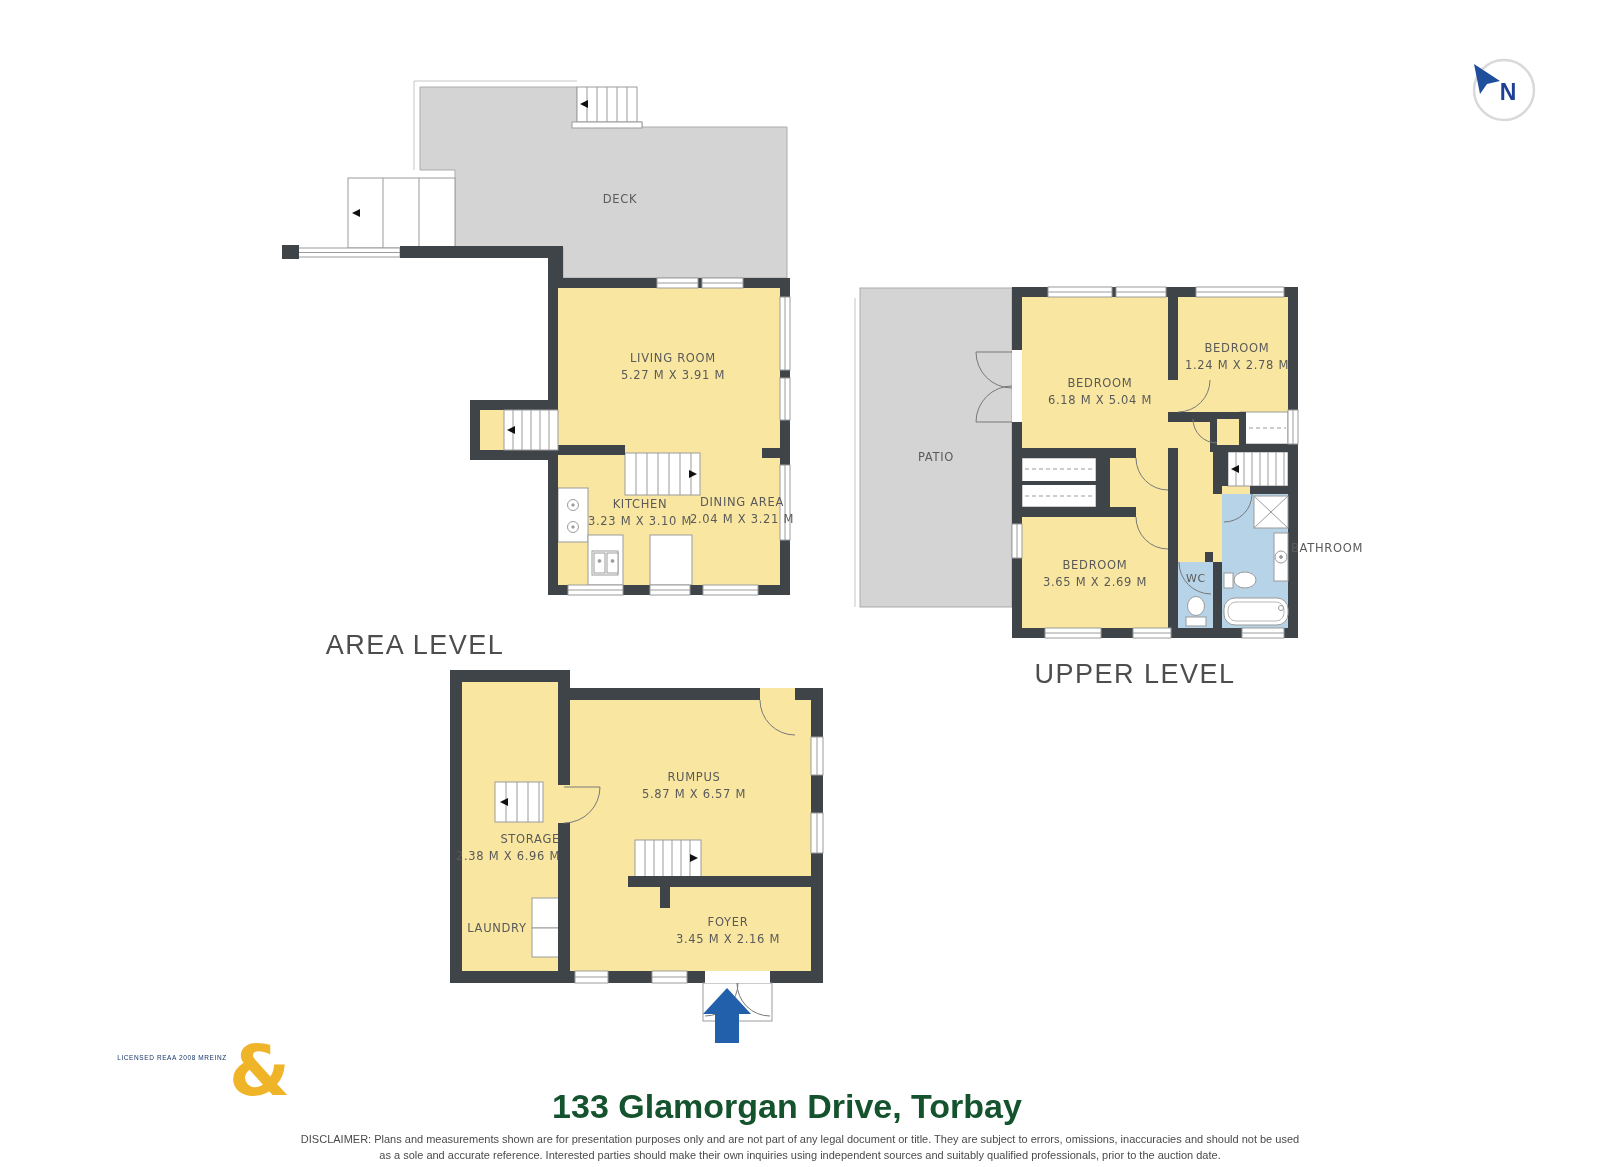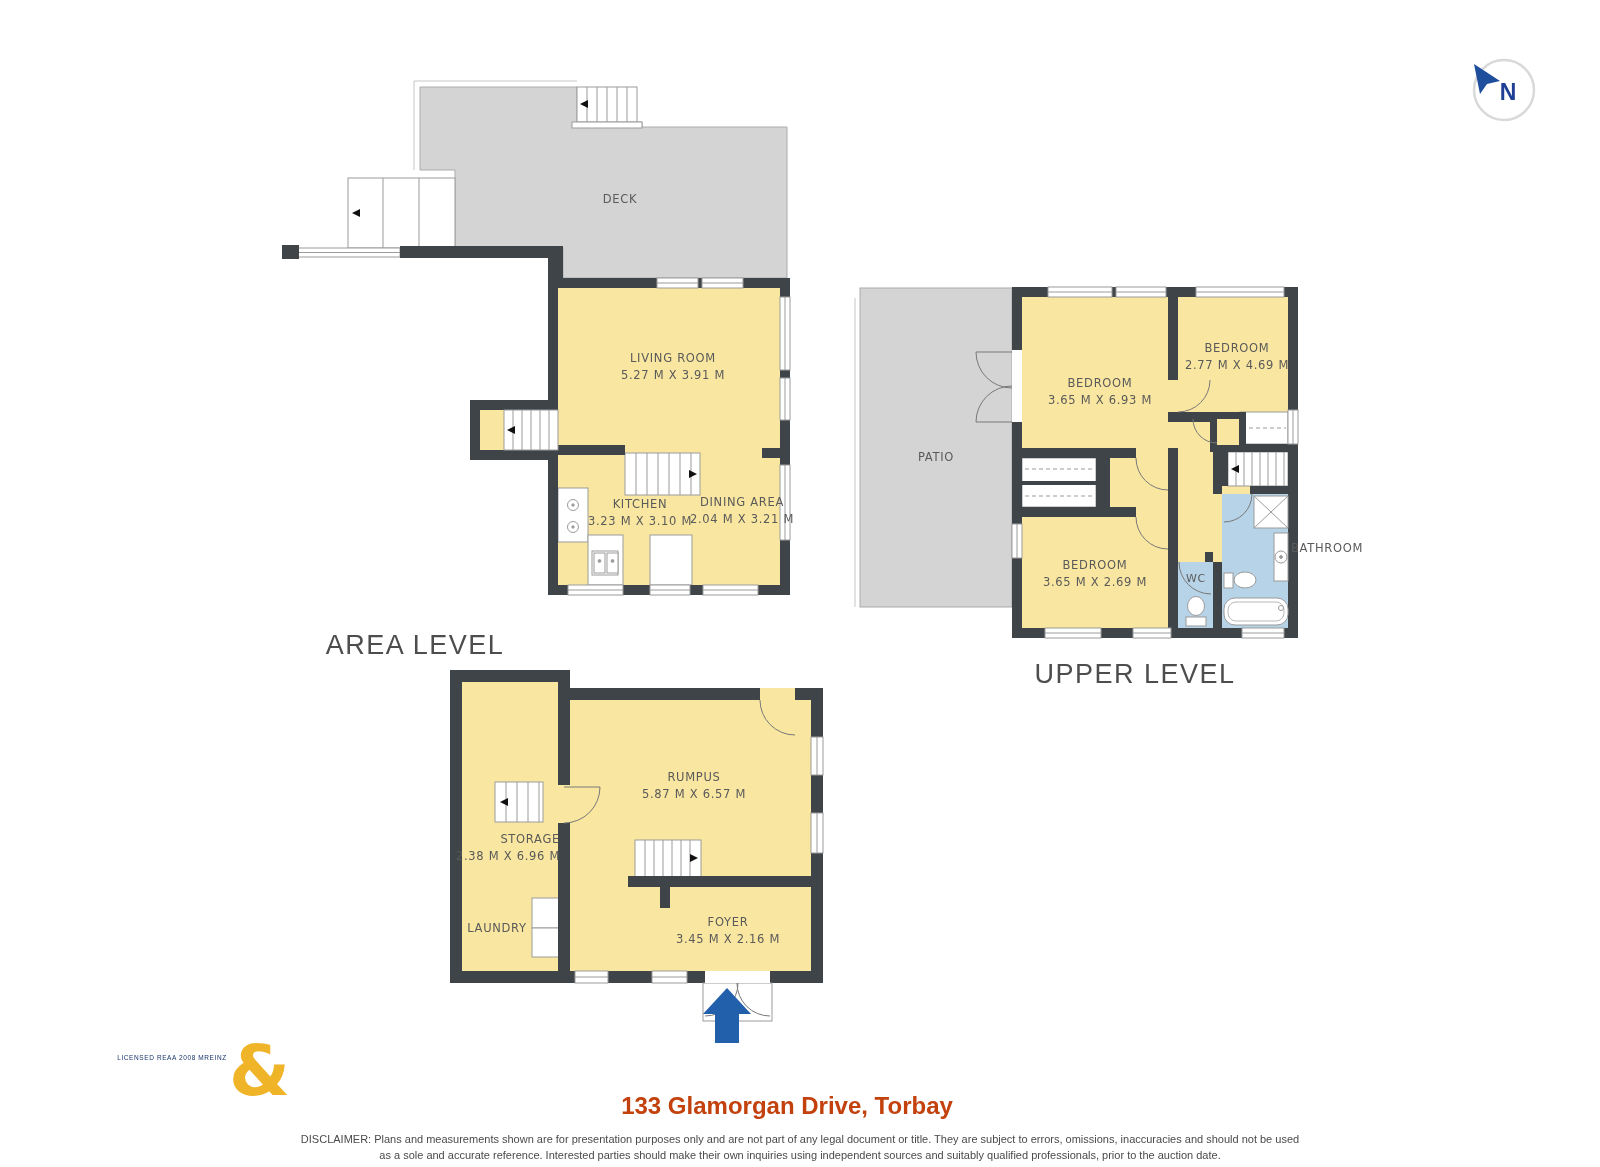--- a/index.html
+++ b/index.html
@@ -6,21 +6,21 @@
   .canvas { position:relative; width:1600px; height:1167px; background:#ffffff; overflow:hidden;
             font-family:"Liberation Sans", sans-serif; }
   svg { position:absolute; left:0; top:0; }
   .lbl { position:absolute; transform:translate(-50%,-50%); font-family:"DejaVu Sans",sans-serif;
          font-size:11.5px; letter-spacing:0.7px; color:#5a5a5a; text-align:center; line-height:17px;
          white-space:nowrap; }
   .lbl .l2 { font-size:11.5px; }
   .level-title { position:absolute; transform:translate(-50%,-50%); font-family:"Liberation Sans",sans-serif;
          font-size:27px; letter-spacing:1.5px; color:#4d4d4d; white-space:nowrap; }
   .address { position:absolute; transform:translate(-50%,-50%); font-family:"Liberation Sans",sans-serif;
-         font-size:24px; font-weight:bold; color:#c2410c; white-space:nowrap; }
+         font-size:34px; font-weight:bold; color:#14532d; white-space:nowrap; }
   .disclaimer { position:absolute; left:0; width:1600px; text-align:center; font-size:11px; color:#4a4a4a;
          font-family:"Liberation Sans",sans-serif; }
   .compass-n { position:absolute; transform:translate(-50%,-50%); color:#1E3F94; font-weight:bold;
          font-size:23px; font-family:"Liberation Sans",sans-serif; }
   .logo { position:absolute; left:63px; top:1048px; }
   .logo-text { color:#17356B; font-weight:bold; font-size:27px; line-height:24px; letter-spacing:1px;
          text-align:right; width:174px; font-family:"Liberation Sans",sans-serif; }
   .logo-amp { position:absolute; left:166px; top:-12px; color:#F0B429; font-size:70px; font-weight:bold;
          font-family:"DejaVu Sans",sans-serif; line-height:70px; }
   .logo-tag { width:190px; margin-left:14px; text-align:center; font-size:6.5px; letter-spacing:0.6px;
@@ -351,25 +351,25 @@
     <div>DINING AREA</div>
     <div class="l2">2.04 M X 3.21 M</div>
   </div>
   <div class="level-title" style="left:415px; top:645px;">AREA LEVEL</div>
 
   <div class="lbl" style="left:936px; top:457px;">
     <div>PATIO</div>
   </div>
   <div class="lbl" style="left:1100px; top:392px;">
     <div>BEDROOM</div>
-    <div class="l2">3.65 M X 6.93 M</div>
+    <div class="l2">6.18 M X 5.04 M</div>
   </div>
   <div class="lbl" style="left:1237px; top:357px;">
     <div>BEDROOM</div>
-    <div class="l2">2.77 M X 4.69 M</div>
+    <div class="l2">1.24 M X 2.78 M</div>
   </div>
   <div class="lbl" style="left:1095px; top:574px;">
     <div>BEDROOM</div>
     <div class="l2">3.65 M X 2.69 M</div>
   </div>
   <div class="lbl" style="left:1327px; top:548px;">
     <div>BATHROOM</div>
   </div>
   <div class="lbl" style="left:1196px; top:578px; font-size:11px;">
     <div>WC</div>

